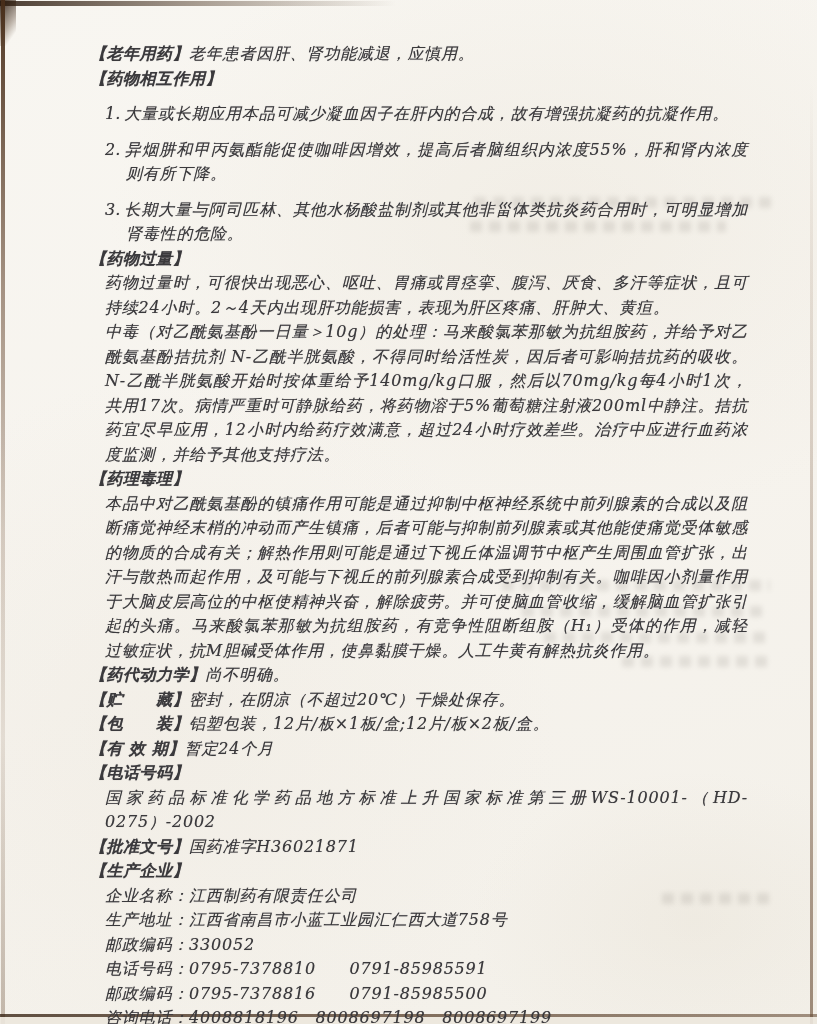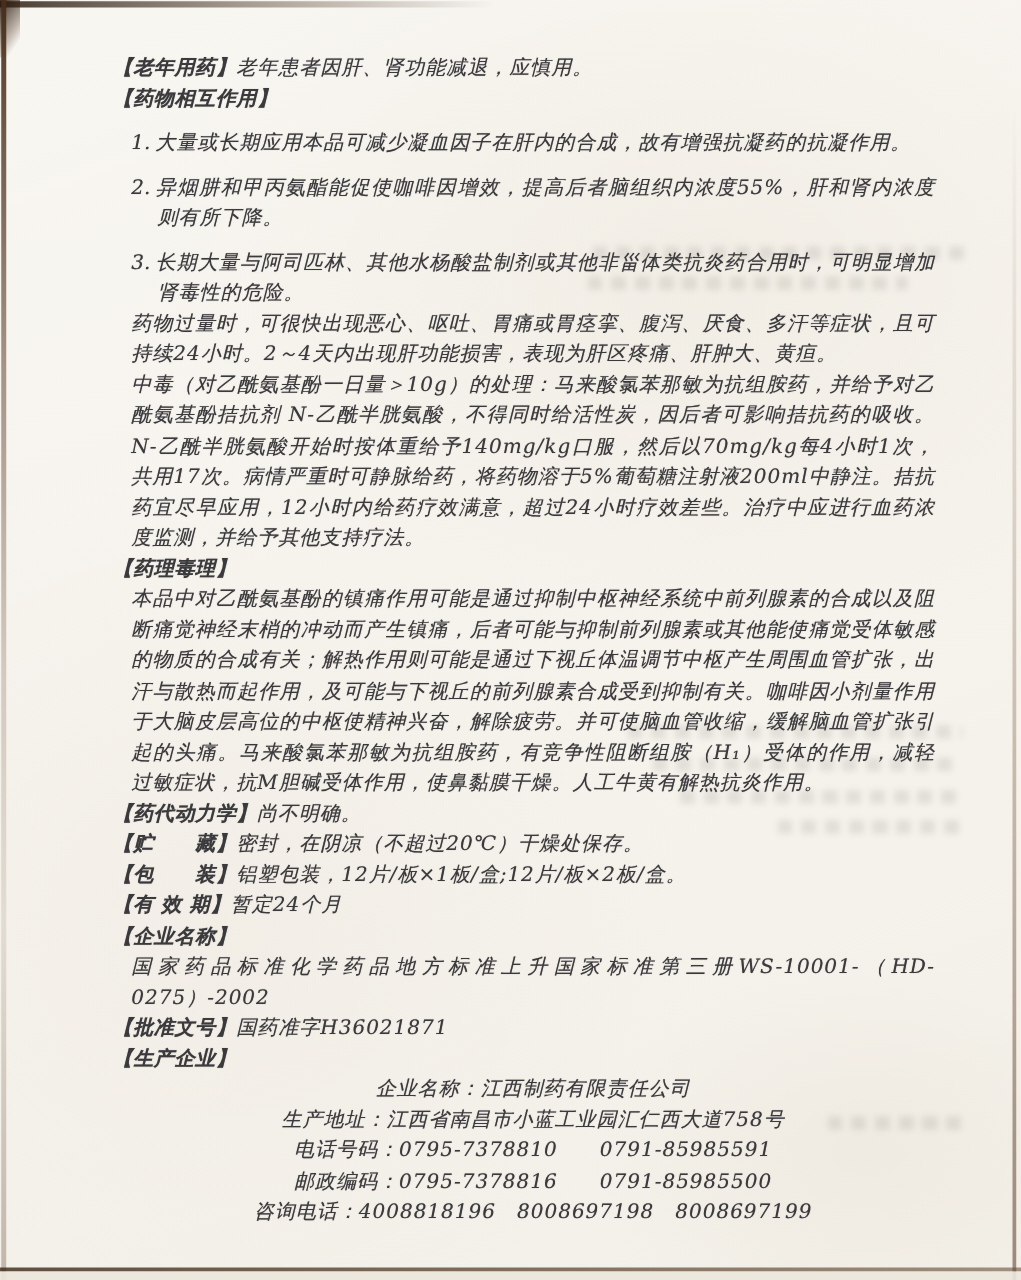--- a/index.html
+++ b/index.html
@@ -36,21 +36,21 @@
     font-size:16px;line-height:24.5px;letter-spacing:.8px;
     text-align:justify;
     text-shadow:0 0 .7px rgba(56,55,58,.55);
     font-style:italic;
   }
   .label{font-weight:bold;letter-spacing:.5px;}
   .headline{}
   .para{padding-left:15px;}
   .item{padding-left:36px;text-indent:-21px;margin-top:11px;}
   .item .marker{margin-right:4px;letter-spacing:0;}
-  .kv{padding-left:15px;text-align:center;}
+  .kv{padding-left:15px;text-align:left;}
 </style>
 </head>
 <body>
 
 <div class="page">
 
   <div class="edge edge-top"></div>
   <div class="edge edge-corner"></div>
   <div class="edge edge-left"></div>
   <div class="edge edge-right"></div>
@@ -69,49 +69,51 @@
       <div class="section">
         <div class="headline"><span class="label">【老年用药】</span><span>老年患者因肝、肾功能减退，应慎用。</span></div>
       </div>
       <div class="section">
         <div class="headline"><span class="label">【药物相互作用】</span></div>
         <div class="item"><span class="marker">1.</span><span>大量或长期应用本品可减少凝血因子在肝内的合成，故有增强抗凝药的抗凝作用。</span></div>
         <div class="item"><span class="marker">2.</span><span>异烟肼和甲丙氨酯能促使咖啡因增效，提高后者脑组织内浓度55%，肝和肾内浓度则有所下降。</span></div>
         <div class="item"><span class="marker">3.</span><span>长期大量与阿司匹林、其他水杨酸盐制剂或其他非甾体类抗炎药合用时，可明显增加肾毒性的危险。</span></div>
       </div>
       <div class="section">
+        <div class="headline"><span class="label">【药物过量】</span></div>
         <div class="para">药物过量时，可很快出现恶心、呕吐、胃痛或胃痉挛、腹泻、厌食、多汗等症状，且可持续24小时。2～4天内出现肝功能损害，表现为肝区疼痛、肝肿大、黄疸。</div>
         <div class="para">中毒（对乙酰氨基酚一日量＞10g）的处理：马来酸氯苯那敏为抗组胺药，并给予对乙酰氨基酚拮抗剂 N-乙酰半胱氨酸，不得同时给活性炭，因后者可影响拮抗药的吸收。N-乙酰半胱氨酸开始时按体重给予140mg/kg口服，然后以70mg/kg每4小时1次，共用17次。病情严重时可静脉给药，将药物溶于5%葡萄糖注射液200ml中静注。拮抗药宜尽早应用，12小时内给药疗效满意，超过24小时疗效差些。治疗中应进行血药浓度监测，并给予其他支持疗法。</div>
       </div>
       <div class="section">
         <div class="headline"><span class="label">【药理毒理】</span></div>
         <div class="para">本品中对乙酰氨基酚的镇痛作用可能是通过抑制中枢神经系统中前列腺素的合成以及阻断痛觉神经末梢的冲动而产生镇痛，后者可能与抑制前列腺素或其他能使痛觉受体敏感的物质的合成有关；解热作用则可能是通过下视丘体温调节中枢产生周围血管扩张，出汗与散热而起作用，及可能与下视丘的前列腺素合成受到抑制有关。咖啡因小剂量作用于大脑皮层高位的中枢使精神兴奋，解除疲劳。并可使脑血管收缩，缓解脑血管扩张引起的头痛。马来酸氯苯那敏为抗组胺药，有竞争性阻断组胺（H₁）受体的作用，减轻过敏症状，抗M胆碱受体作用，使鼻黏膜干燥。人工牛黄有解热抗炎作用。</div>
       </div>
       <div class="section">
         <div class="headline"><span class="label">【药代动力学】</span><span>尚不明确。</span></div>
       </div>
       <div class="section">
         <div class="headline"><span class="label">【贮　　藏】</span><span>密封，在阴凉（不超过20℃）干燥处保存。</span></div>
       </div>
       <div class="section">
         <div class="headline"><span class="label">【包　　装】</span><span>铝塑包装，12片/板×1板/盒;12片/板×2板/盒。</span></div>
       </div>
       <div class="section">
         <div class="headline"><span class="label">【有 效 期】</span><span>暂定24个月</span></div>
       </div>
       <div class="section">
-        <div class="headline"><span class="label">【企业名称】</span></div>
+        <div class="headline"><span class="label">【电话号码】</span></div>
         <div class="para">国家药品标准化学药品地方标准上升国家标准第三册WS-10001-（HD-0275）-2002</div>
       </div>
       <div class="section">
         <div class="headline"><span class="label">【批准文号】</span><span>国药准字H36021871</span></div>
       </div>
       <div class="section">
         <div class="headline"><span class="label">【生产企业】</span></div>
         <div class="kv"><span>企业名称：</span><span>江西制药有限责任公司</span></div>
         <div class="kv"><span>生产地址：</span><span>江西省南昌市小蓝工业园汇仁西大道758号</span></div>
+        <div class="kv"><span>邮政编码：</span><span>330052</span></div>
         <div class="kv"><span>电话号码：</span><span>0795-7378810　　0791-85985591</span></div>
         <div class="kv"><span>邮政编码：</span><span>0795-7378816　　0791-85985500</span></div>
         <div class="kv"><span>咨询电话：</span><span>4008818196　8008697198　8008697199</span></div>
       </div>
     </div>
 
 </div>
 
 </body></html>

